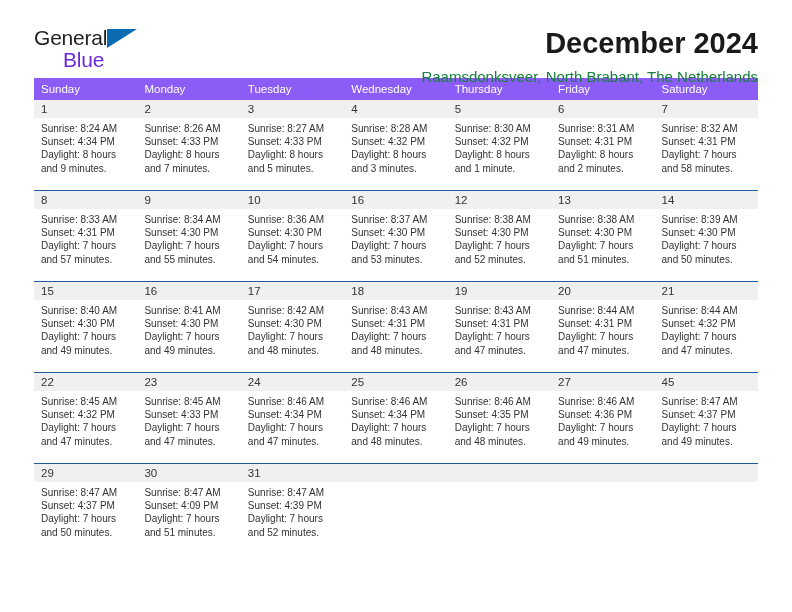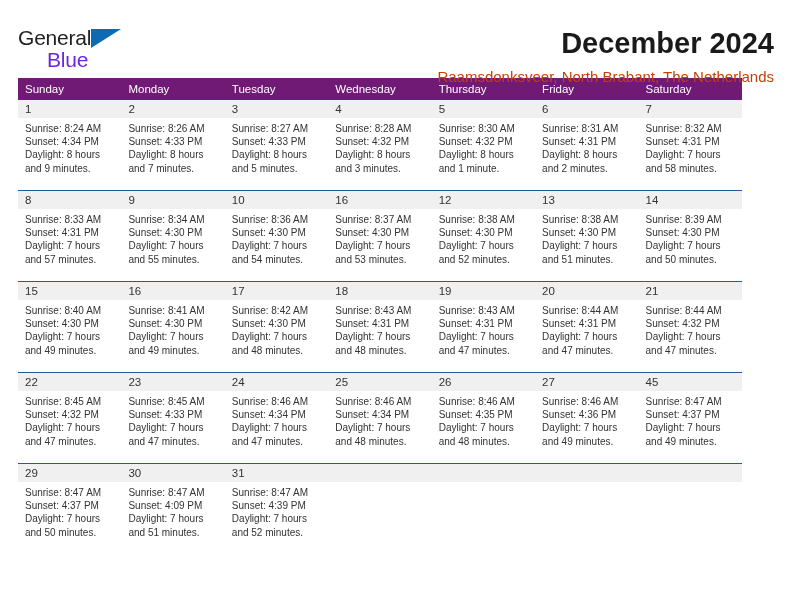--- a/index.html
+++ b/index.html
@@ -12,21 +12,21 @@
     height: 612px;
     font-family: "Liberation Sans", sans-serif;
     color: #000000;
     overflow: hidden;
   }
   .page {
     position: relative;
     width: 792px;
     height: 612px;
     box-sizing: border-box;
-    padding: 0 18px;
+    padding: 0 34px;
   }
 
   
   .header {
     display: flex;
     align-items: flex-start;
     justify-content: space-between;
     padding-top: 26px;
     height: 72px;
     box-sizing: border-box;
@@ -71,38 +71,38 @@
   }
   .cal-title {
     font-size: 29px;
     font-weight: bold;
     color: #1a1a1a;
     line-height: 34px;
     white-space: nowrap;
   }
   .cal-subtitle {
     font-size: 15px;
-    color: #c2410c;
+    color: #15803d;
     line-height: 20px;
     margin-top: 7px;
     white-space: nowrap;
     text-align: right;
   }
 
   
   .calendar {
     width: 724px;
     border-collapse: collapse;
     table-layout: fixed;
     margin-top: 6px;
   }
   .calendar col { width: 103.43px; }
 
   thead th {
-    background: #701a75;
+    background: #8b5cf6;
     color: #ffffff;
     font-size: 11.5px;
     font-weight: normal;
     text-align: left;
     padding: 5px 0 5px 7px;
     height: 20px;
     box-sizing: border-box;
   }
 
   tbody tr.week-row > td {

